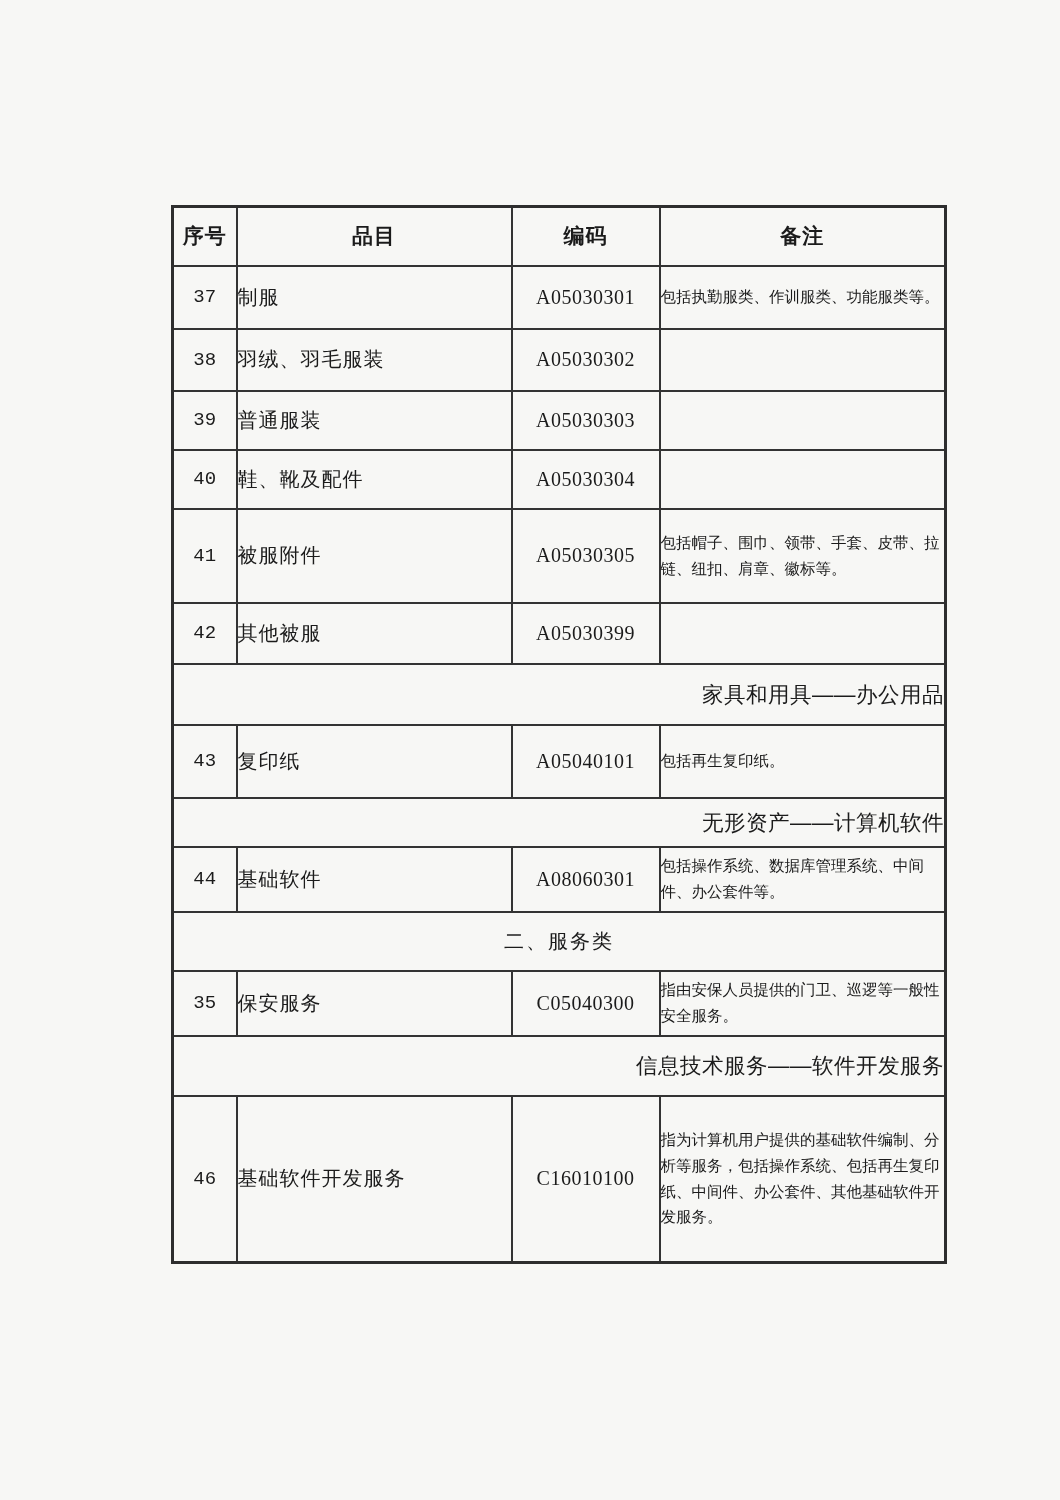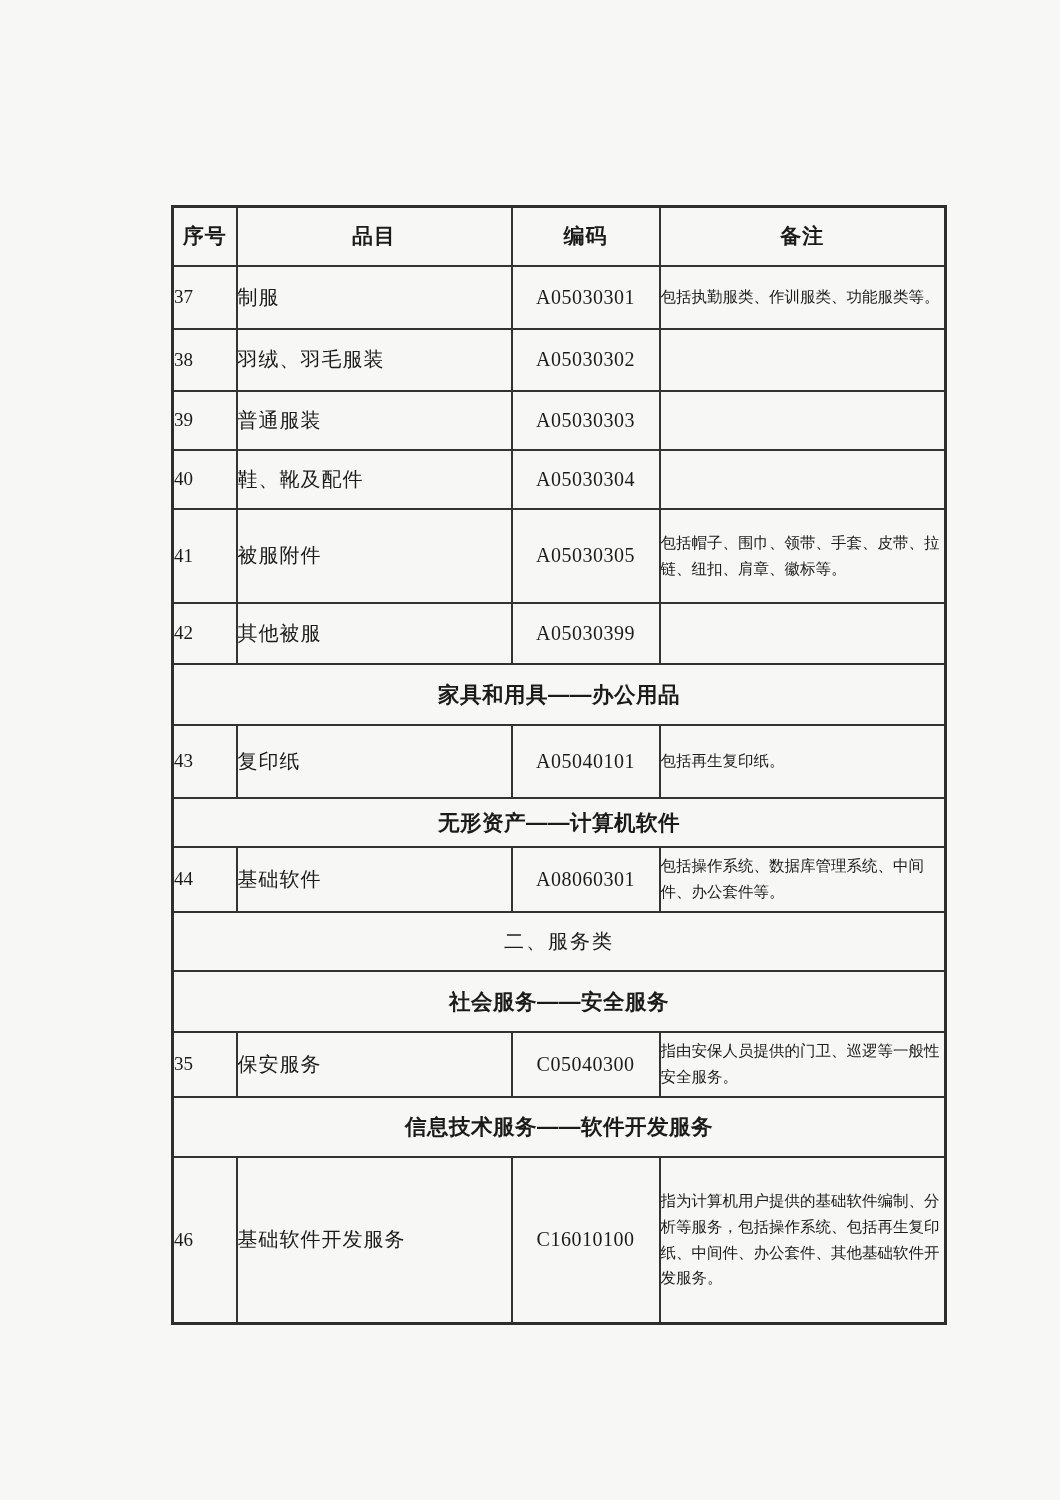--- a/index.html
+++ b/index.html
@@ -36,22 +36,22 @@
     padding: 0;
     overflow: hidden;
   }
   th.hdr {
     font-weight: 600;
     font-size: 21px;
     text-align: center;
     letter-spacing: 1px;
   }
   td.no-cell {
-    text-align: left;
-    font-family: Liberation Serif, serif;
+    text-align: center;
+    font-family: Liberation Mono, monospace;
     font-size: 19px;
   }
   td.item-cell {
     text-align: left;
     padding-left: 14px;
     font-size: 20px;
     letter-spacing: 1px;
   }
   td.code-cell {
     text-align: center;
@@ -59,23 +59,23 @@
     font-size: 20px;
     letter-spacing: 0.5px;
   }
   td.note-cell {
     text-align: left;
     padding: 6px 8px 6px 10px;
     font-size: 15.5px;
     line-height: 1.66;
   }
   td.section-cell {
-    font-weight: bold;
+    font-weight: normal;
     font-size: 21.5px;
-    text-align: center;
+    text-align: right;
     padding-left: 7px;
     letter-spacing: 0.5px;
   }
   td.center-cell {
     text-align: center;
     font-size: 20px;
     letter-spacing: 2px;
   }
 </style>
 </head>
@@ -159,23 +159,20 @@
       <td class="no-cell">44</td>
       <td class="item-cell">基础软件</td>
       <td class="code-cell">A08060301</td>
       <td class="note-cell">包括操作系统、数据库管理系统、中间件、办公套件等。</td>
     </tr>
 
     <tr style="height:59px">
       <td class="center-cell" colspan="4">二、服务类</td>
     </tr>
 
-    <tr style="height:61px">
-      <td class="section-cell" colspan="4">社会服务——安全服务</td>
-    </tr>
 
     <tr style="height:65px">
       <td class="no-cell">35</td>
       <td class="item-cell">保安服务</td>
       <td class="code-cell">C05040300</td>
       <td class="note-cell">指由安保人员提供的门卫、巡逻等一般性安全服务。</td>
     </tr>
 
     <tr style="height:60px">
       <td class="section-cell" colspan="4">信息技术服务——软件开发服务</td>

